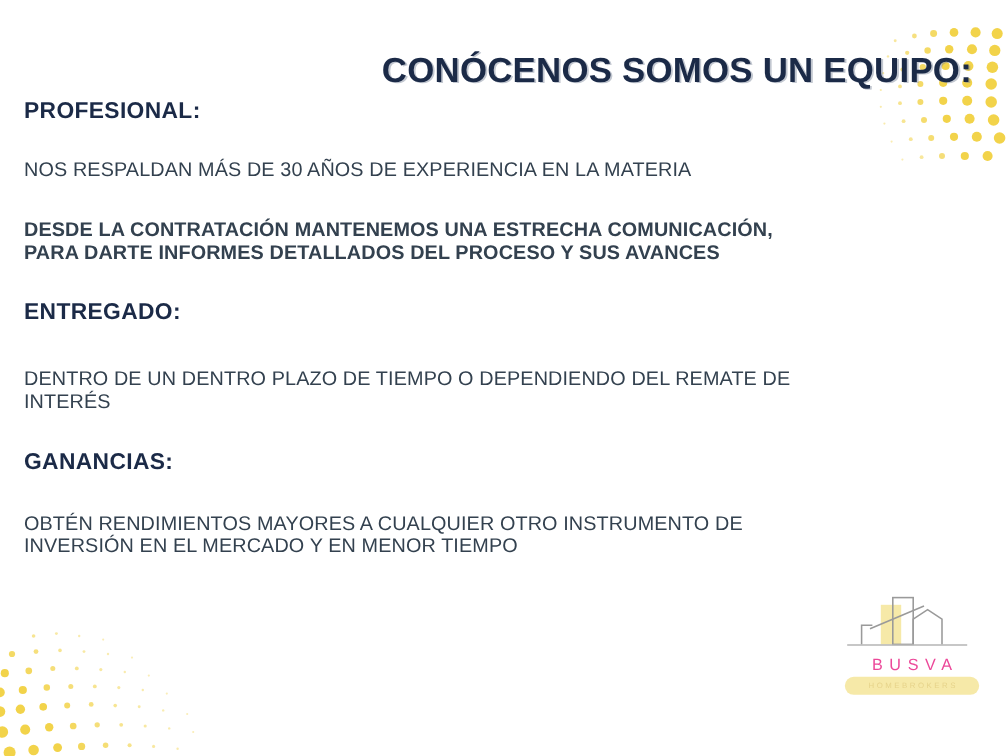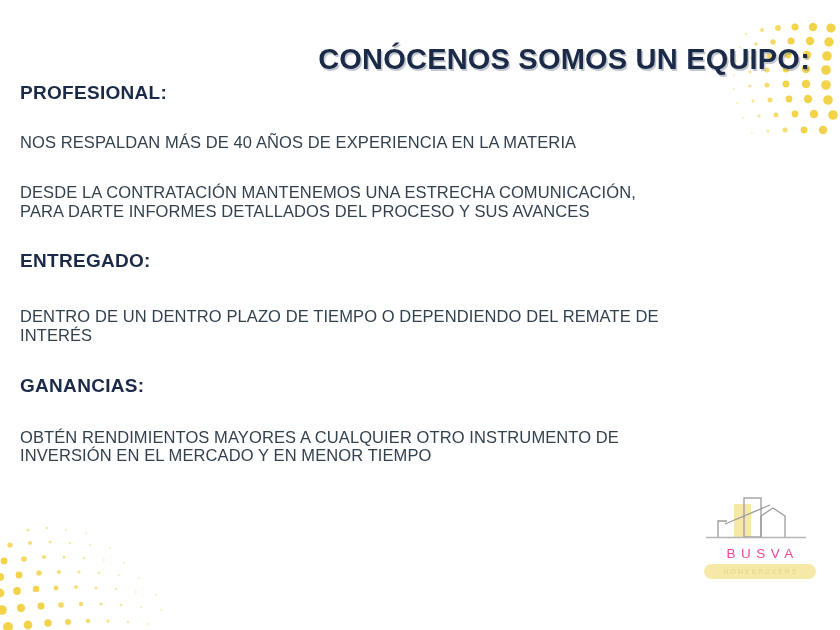--- a/index.html
+++ b/index.html
@@ -75,21 +75,21 @@
     font-weight: 400;
     color: #33414f;
     line-height: 1.12;
     letter-spacing: 0.1px;
     margin: 0;
     white-space: pre-line;
   }
   .sec-professional .section-heading { margin-bottom: 29px; }
   .sec-professional .section-body    { margin-bottom: 32px; }
   .sec-transparente .section-heading { margin-bottom: 31px; }
-  .sec-transparente .section-body    { margin-bottom: 31px; }
+  .sec-transparente .section-body    { margin-bottom: 31px; font-weight: bold; }
   .sec-entregado   .section-heading  { margin-bottom: 35px; }
   .sec-entregado   .section-body     { margin-bottom: 32px; }
   .sec-ganancias   .section-heading  { margin-bottom: 31px; }
   .sec-ganancias   .section-body     { margin-bottom: 0; margin-top: 20px; }
 
   
   #brand-logo {
     position: absolute;
     left: 694px;
     top: 496px;
@@ -265,21 +265,21 @@
       <circle cx="148" cy="104" r="1.0" opacity="0.45"></circle>
     </g>
   </svg>
 
   <h1 id="page-title">CONÓCENOS SOMOS UN EQUIPO:</h1>
 
   <div id="content">
 
     <div class="section sec-professional">
       <div class="section-heading">PROFESIONAL:</div>
-      <div class="section-body">NOS RESPALDAN MÁS DE 40 AÑOS DE EXPERIENCIA EN LA MATERIA</div>
+      <div class="section-body">NOS RESPALDAN MÁS DE 30 AÑOS DE EXPERIENCIA EN LA MATERIA</div>
     </div>
 
     <div class="section sec-transparente">
       <div class="section-body">DESDE LA CONTRATACIÓN MANTENEMOS UNA ESTRECHA COMUNICACIÓN,
 PARA DARTE INFORMES DETALLADOS DEL PROCESO Y SUS AVANCES</div>
     </div>
 
     <div class="section sec-entregado">
       <div class="section-heading">ENTREGADO:</div>
       <div class="section-body">DENTRO DE UN DENTRO PLAZO DE TIEMPO O DEPENDIENDO DEL REMATE DE

